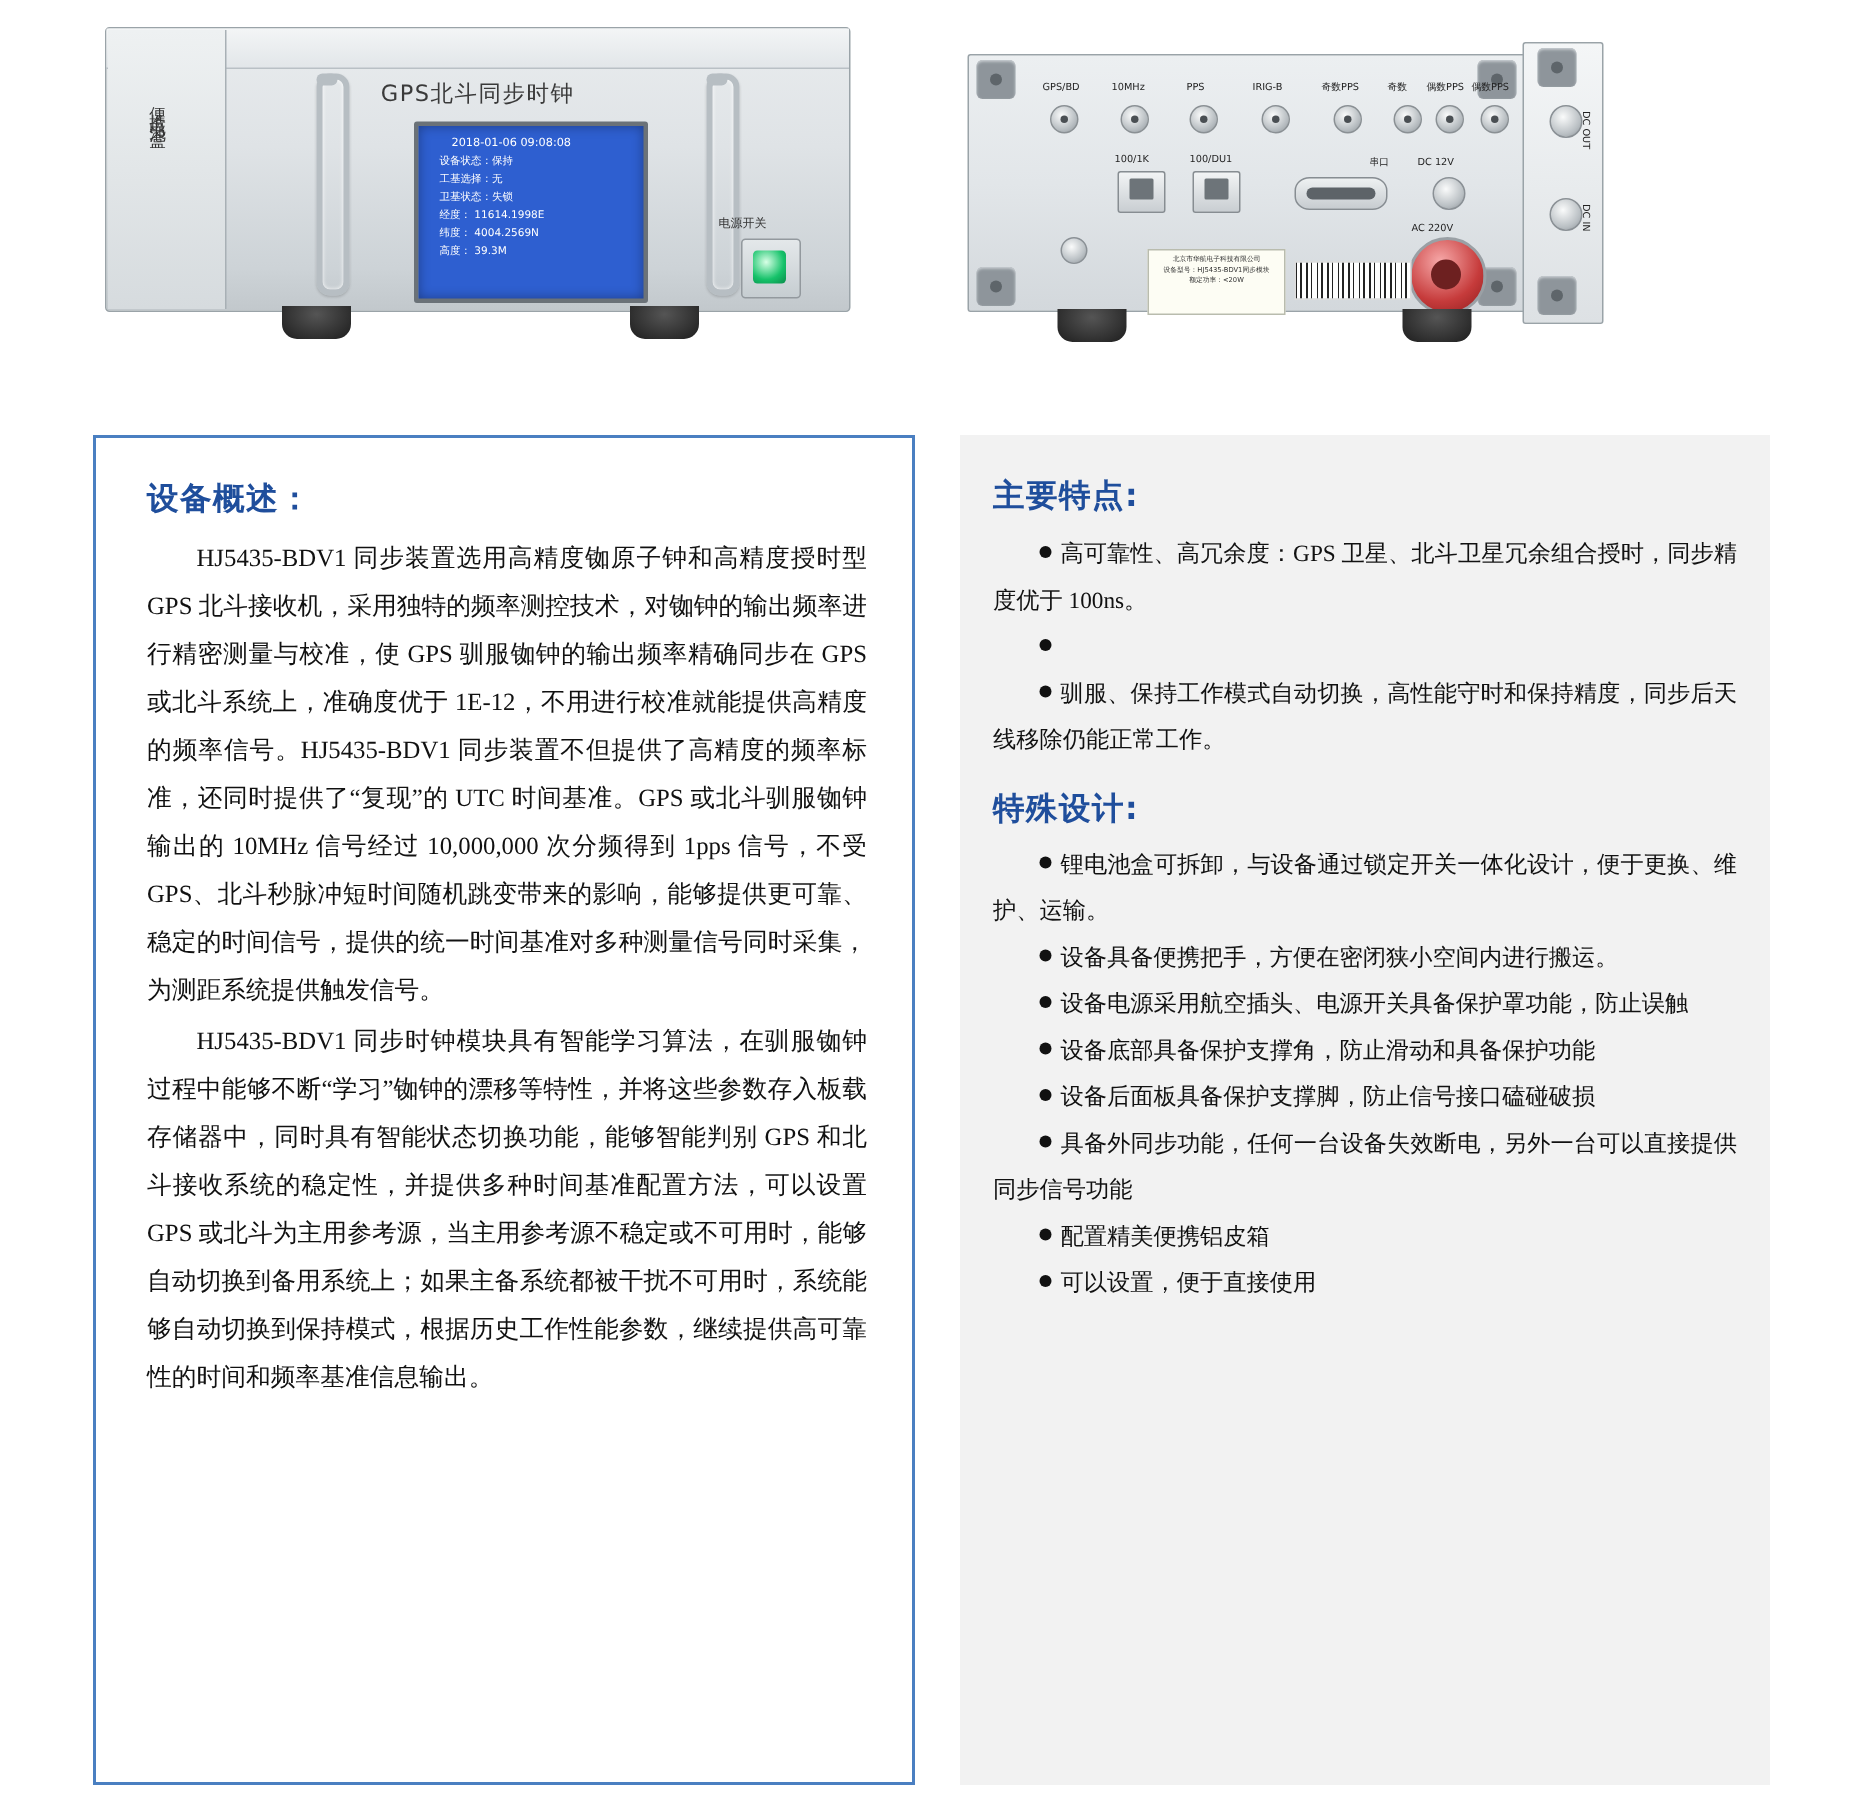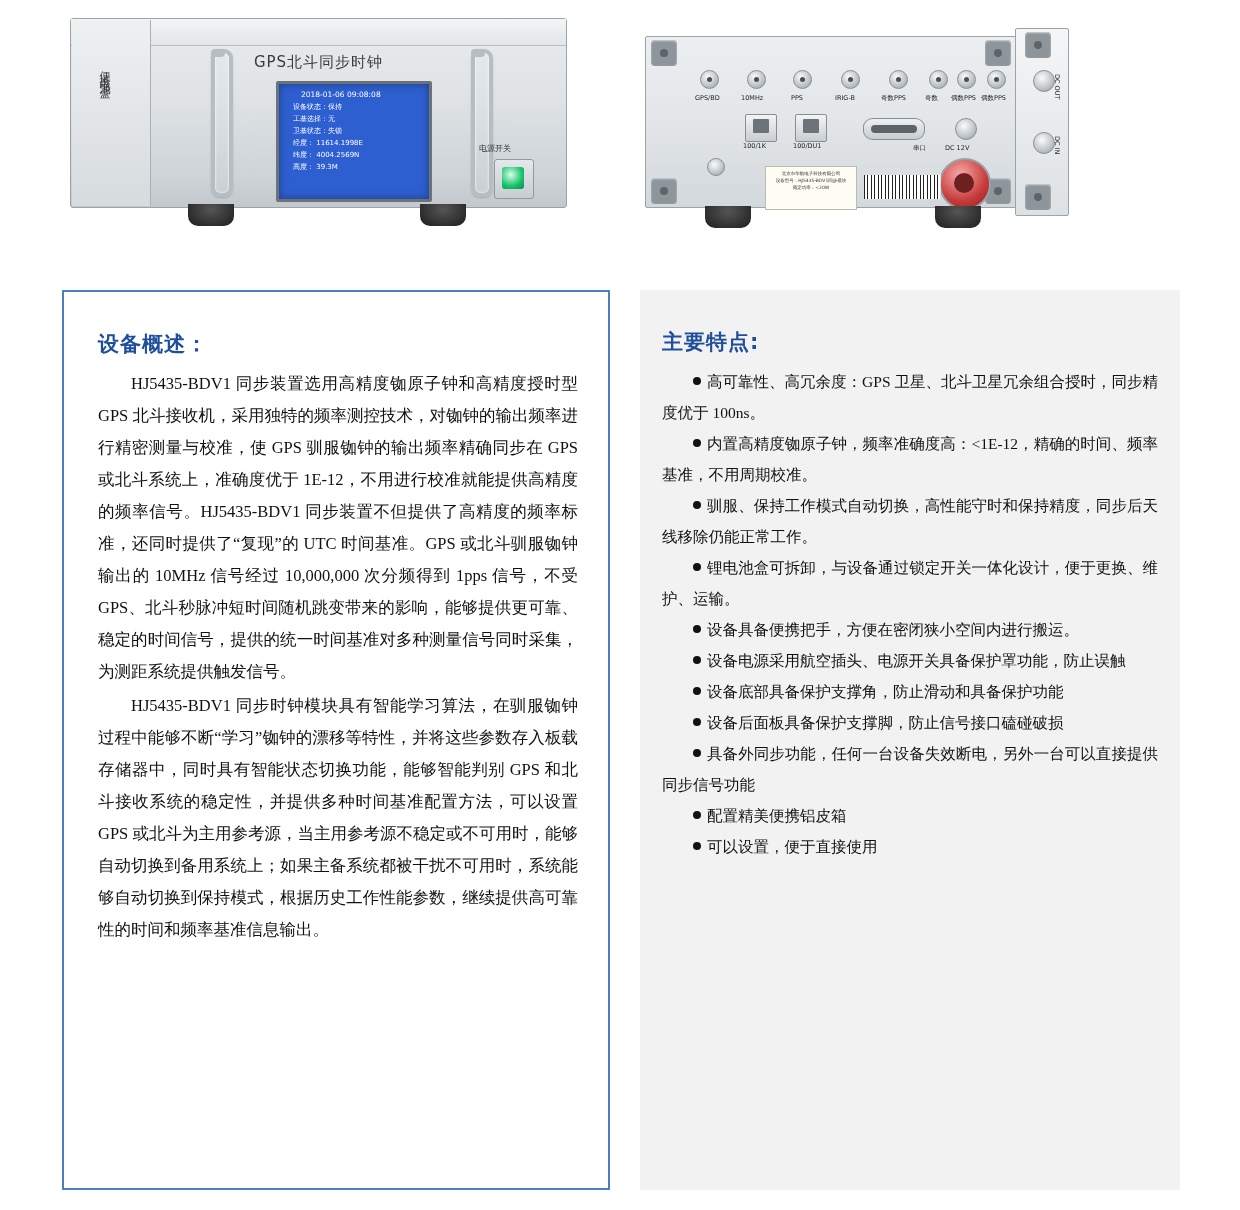--- a/index.html
+++ b/index.html
@@ -112,21 +112,21 @@
     box-shadow:inset 0 1px 2px #cfd4d8;
   }
   .corner:after{content:"";position:absolute;left:9px;top:9px;width:8px;height:8px;background:#5e656a;border-radius:50%;}
   .bnc{
     position:absolute;width:17px;height:17px;border-radius:50%;
     background:radial-gradient(circle at 40% 35%,#fbfcfc,#b6bcc0 65%,#8d9398 100%);
     border:1px solid #8a9094;
   }
   .bnc:after{content:"";position:absolute;left:6px;top:6px;width:5px;height:5px;background:#4a4f53;border-radius:50%;}
   .port-label{
-    position:absolute;font-size:6.5px;color:#222;font-family:"DejaVu Sans", sans-serif;white-space:nowrap;margin-top:40px;
+    position:absolute;font-size:6.5px;color:#222;font-family:"DejaVu Sans", sans-serif;white-space:nowrap;
   }
   .rj45{
     position:absolute;width:30px;height:26px;background:linear-gradient(180deg,#f2f4f5,#c9ced2);
     border:1px solid #878d92;border-radius:2px;
   }
   .rj45:after{content:"";position:absolute;left:7px;top:4px;width:16px;height:14px;background:#6d7479;border-radius:1px;}
   .dsub{
     position:absolute;width:60px;height:20px;background:linear-gradient(180deg,#eef1f2,#c7ccd0);
     border:1px solid #878d92;border-radius:10px/9px;
   }
@@ -166,21 +166,21 @@
   .panel-left{
     position:absolute;left:62px;top:290px;width:548px;height:900px;
     border:2px solid #4a7fc1;background:#fff;box-sizing:border-box;
     padding:26px 30px 20px 34px;
   }
   .panel-right{
     position:absolute;left:640px;top:290px;width:540px;height:900px;
     background:#f2f2f2;box-sizing:border-box;padding:26px 22px 20px 22px;
   }
   .heading{
-    color:#1f4e9c;font-size:21px;font-weight:bold;margin:12px 0 10px 0;
+    color:#1f4e9c;font-size:21px;font-weight:bold;margin:0 0 10px 0;
     font-family:"DejaVu Sans", sans-serif;letter-spacing:1px;
   }
   .heading2{
     color:#1f4e9c;font-size:21px;font-weight:bold;margin:16px 0 8px 0;
     font-family:"DejaVu Sans", sans-serif;letter-spacing:1px;
   }
   .para{
     font-size:16.5px;line-height:32px;text-align:justify;text-justify:inter-ideograph;
     text-indent:2em;margin:0 0 2px 0;color:#111;
   }
@@ -300,23 +300,24 @@
   <div class="panel-left">
     <h2 class="heading">设备概述：</h2>
     <p class="para">HJ5435-BDV1  同步装置选用高精度铷原子钟和高精度授时型 GPS 北斗接收机，采用独特的频率测控技术，对铷钟的输出频率进行精密测量与校准，使 GPS 驯服铷钟的输出频率精确同步在 GPS 或北斗系统上，准确度优于 1E-12，不用进行校准就能提供高精度的频率信号。HJ5435-BDV1 同步装置不但提供了高精度的频率标准，还同时提供了“复现”的 UTC 时间基准。GPS 或北斗驯服铷钟输出的 10MHz 信号经过 10,000,000 次分频得到 1pps 信号，不受 GPS、北斗秒脉冲短时间随机跳变带来的影响，能够提供更可靠、稳定的时间信号，提供的统一时间基准对多种测量信号同时采集，为测距系统提供触发信号。</p>
     <p class="para">HJ5435-BDV1 同步时钟模块具有智能学习算法，在驯服铷钟过程中能够不断“学习”铷钟的漂移等特性，并将这些参数存入板载存储器中，同时具有智能状态切换功能，能够智能判别 GPS 和北斗接收系统的稳定性，并提供多种时间基准配置方法，可以设置 GPS 或北斗为主用参考源，当主用参考源不稳定或不可用时，能够自动切换到备用系统上；如果主备系统都被干扰不可用时，系统能够自动切换到保持模式，根据历史工作性能参数，继续提供高可靠性的时间和频率基准信息输出。</p>
   </div>
 
   <div class="panel-right">
     <h2 class="heading">主要特点:</h2>
 
     <p class="bullet"><span class="dot"></span><span>高可靠性、高冗余度：GPS 卫星、北斗卫星冗余组合授时，同步精度优于 100ns。</span></p>
-    <p class="bullet"><span class="dot"></span><span>内置高精度铷原子钟，频率准确度高：&lt;1E-12，精确的时间、频率基准，不用周期校准。</span></p>
+    <p class="bullet"><span class="dot"></span></p>
     <p class="bullet"><span class="dot"></span><span>驯服、保持工作模式自动切换，高性能守时和保持精度，同步后天线移除仍能正常工作。</span></p>
 
+    <h2 class="heading2">特殊设计:</h2>
 
     <p class="bullet"><span class="dot"></span><span>锂电池盒可拆卸，与设备通过锁定开关一体化设计，便于更换、维护、运输。</span></p>
     <p class="bullet"><span class="dot"></span><span>设备具备便携把手，方便在密闭狭小空间内进行搬运。</span></p>
     <p class="bullet"><span class="dot"></span><span>设备电源采用航空插头、电源开关具备保护罩功能，防止误触</span></p>
     <p class="bullet"><span class="dot"></span><span>设备底部具备保护支撑角，防止滑动和具备保护功能</span></p>
     <p class="bullet"><span class="dot"></span><span>设备后面板具备保护支撑脚，防止信号接口磕碰破损</span></p>
     <p class="bullet"><span class="dot"></span><span>具备外同步功能，任何一台设备失效断电，另外一台可以直接提供同步信号功能</span></p>
     <p class="bullet"><span class="dot"></span><span>配置精美便携铝皮箱</span></p>
     <p class="bullet"><span class="dot"></span><span>可以设置，便于直接使用</span></p>
   </div>

